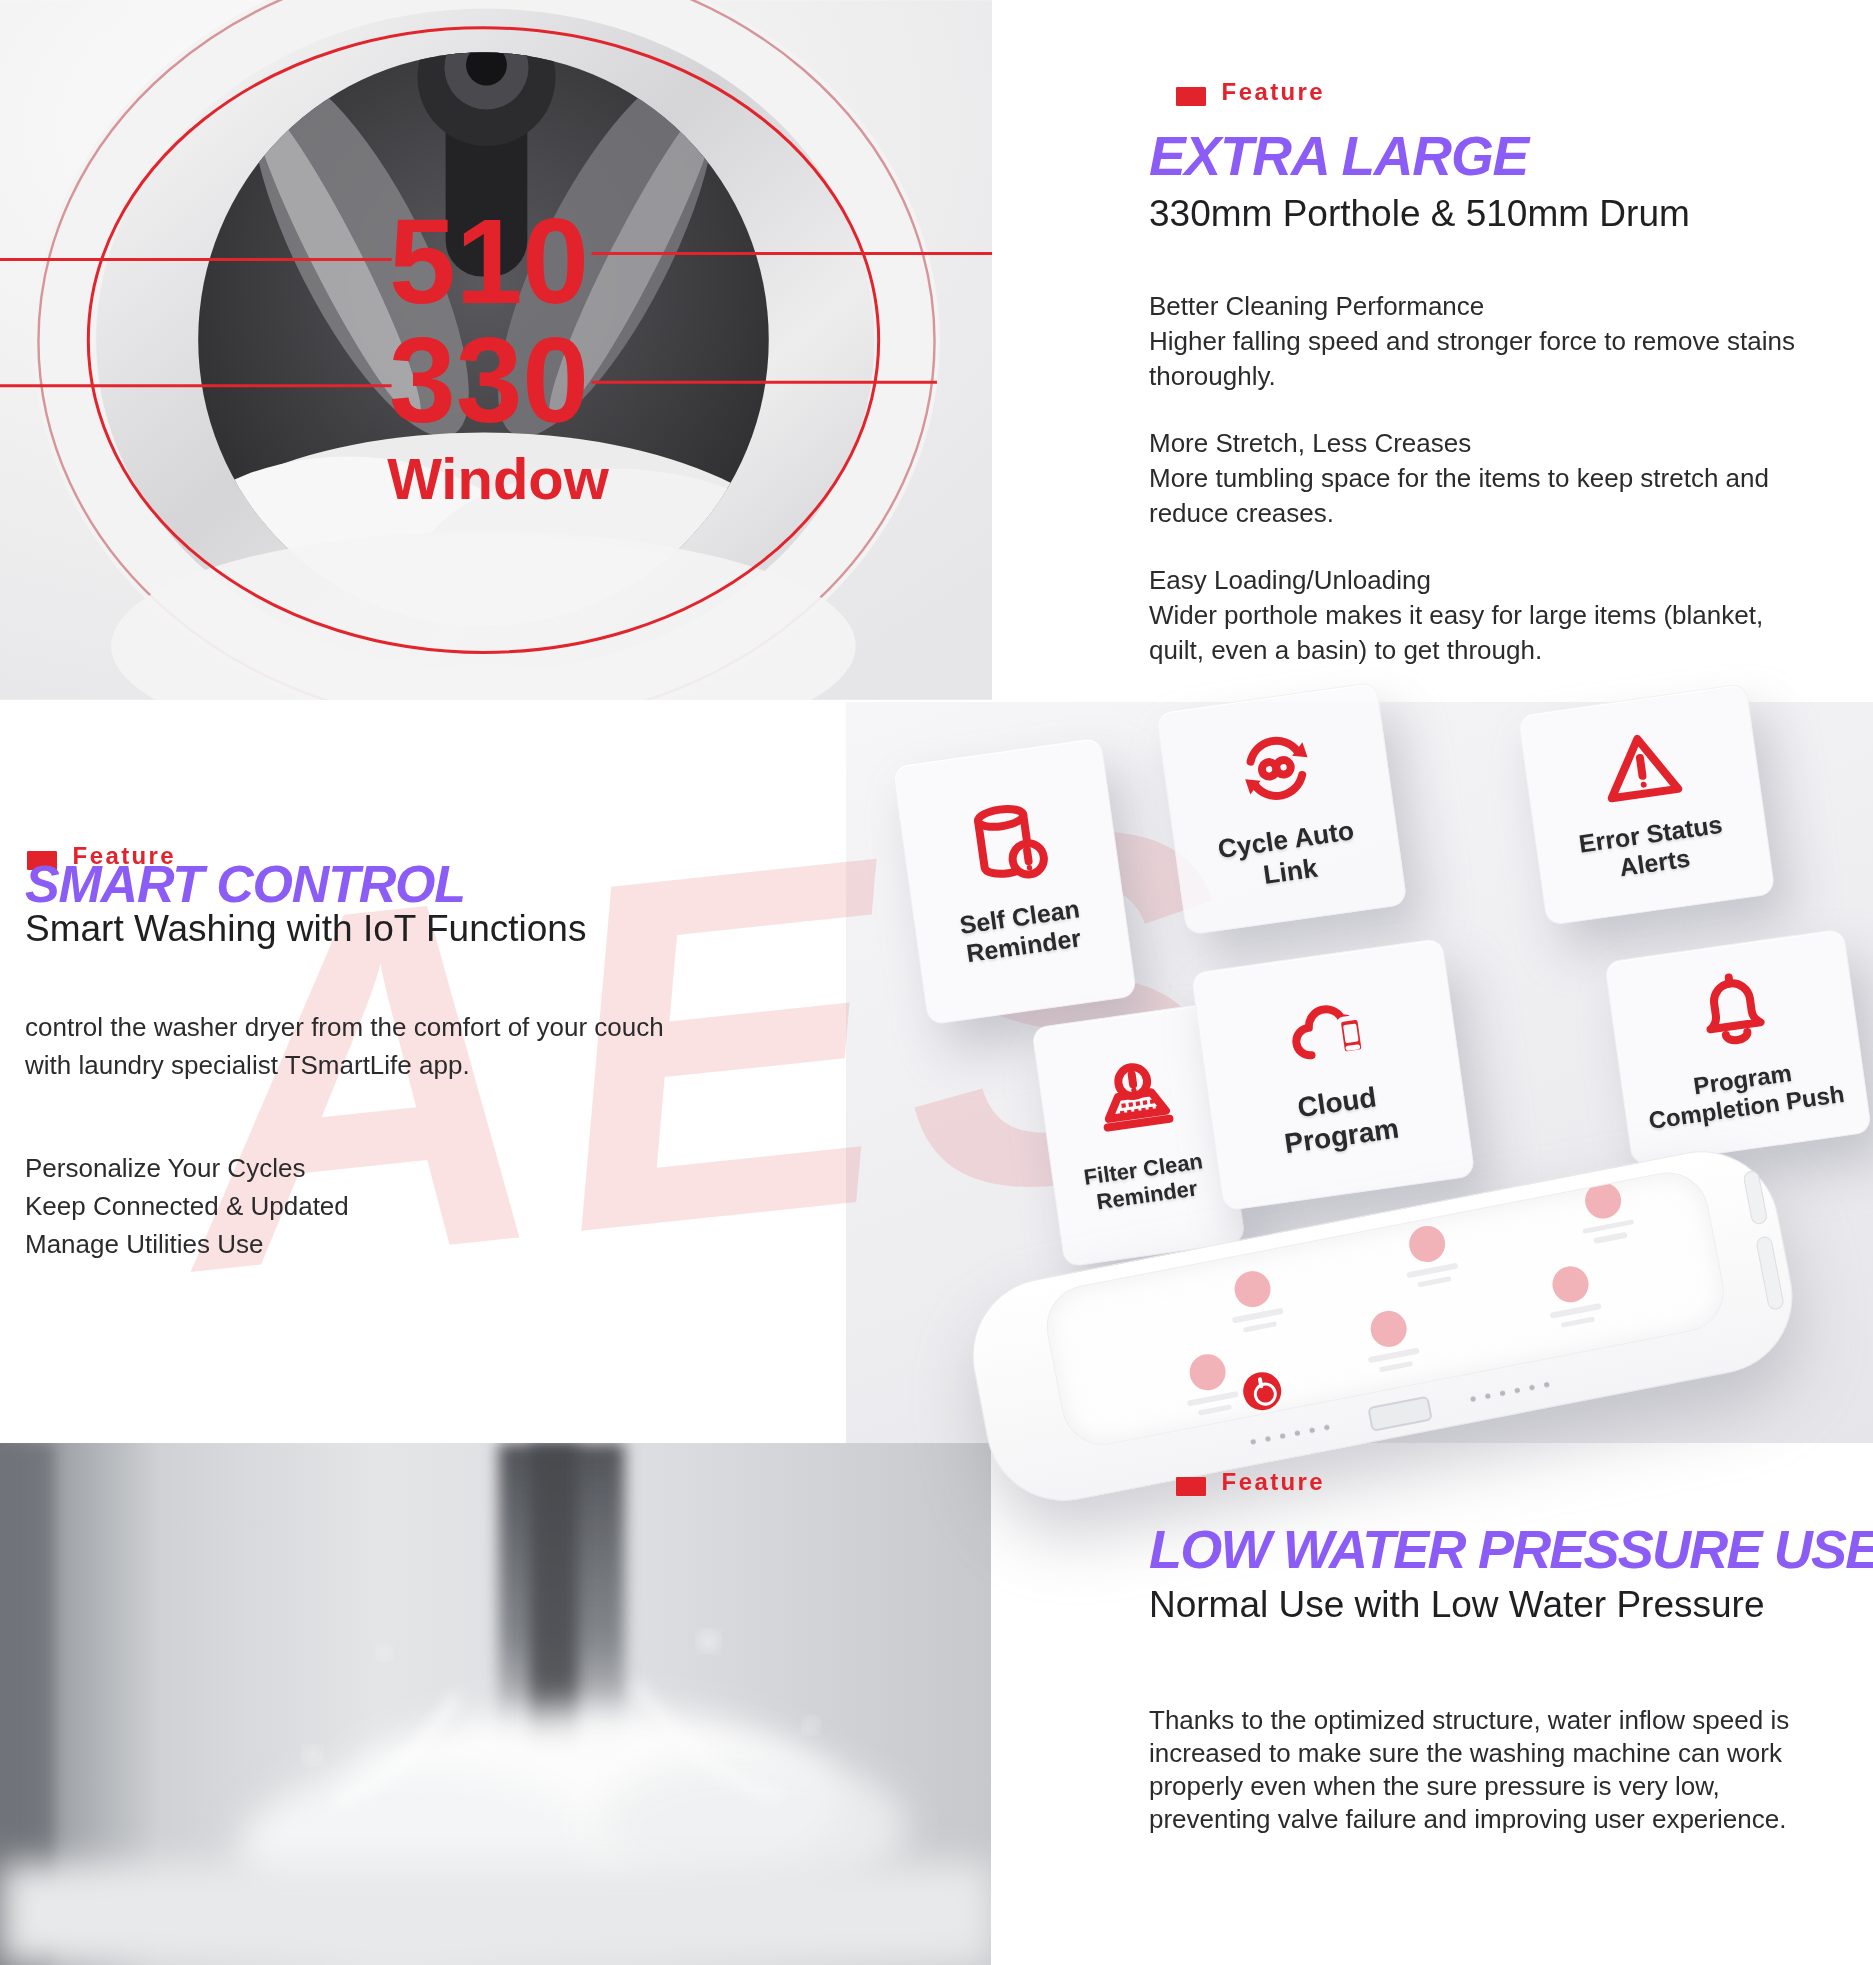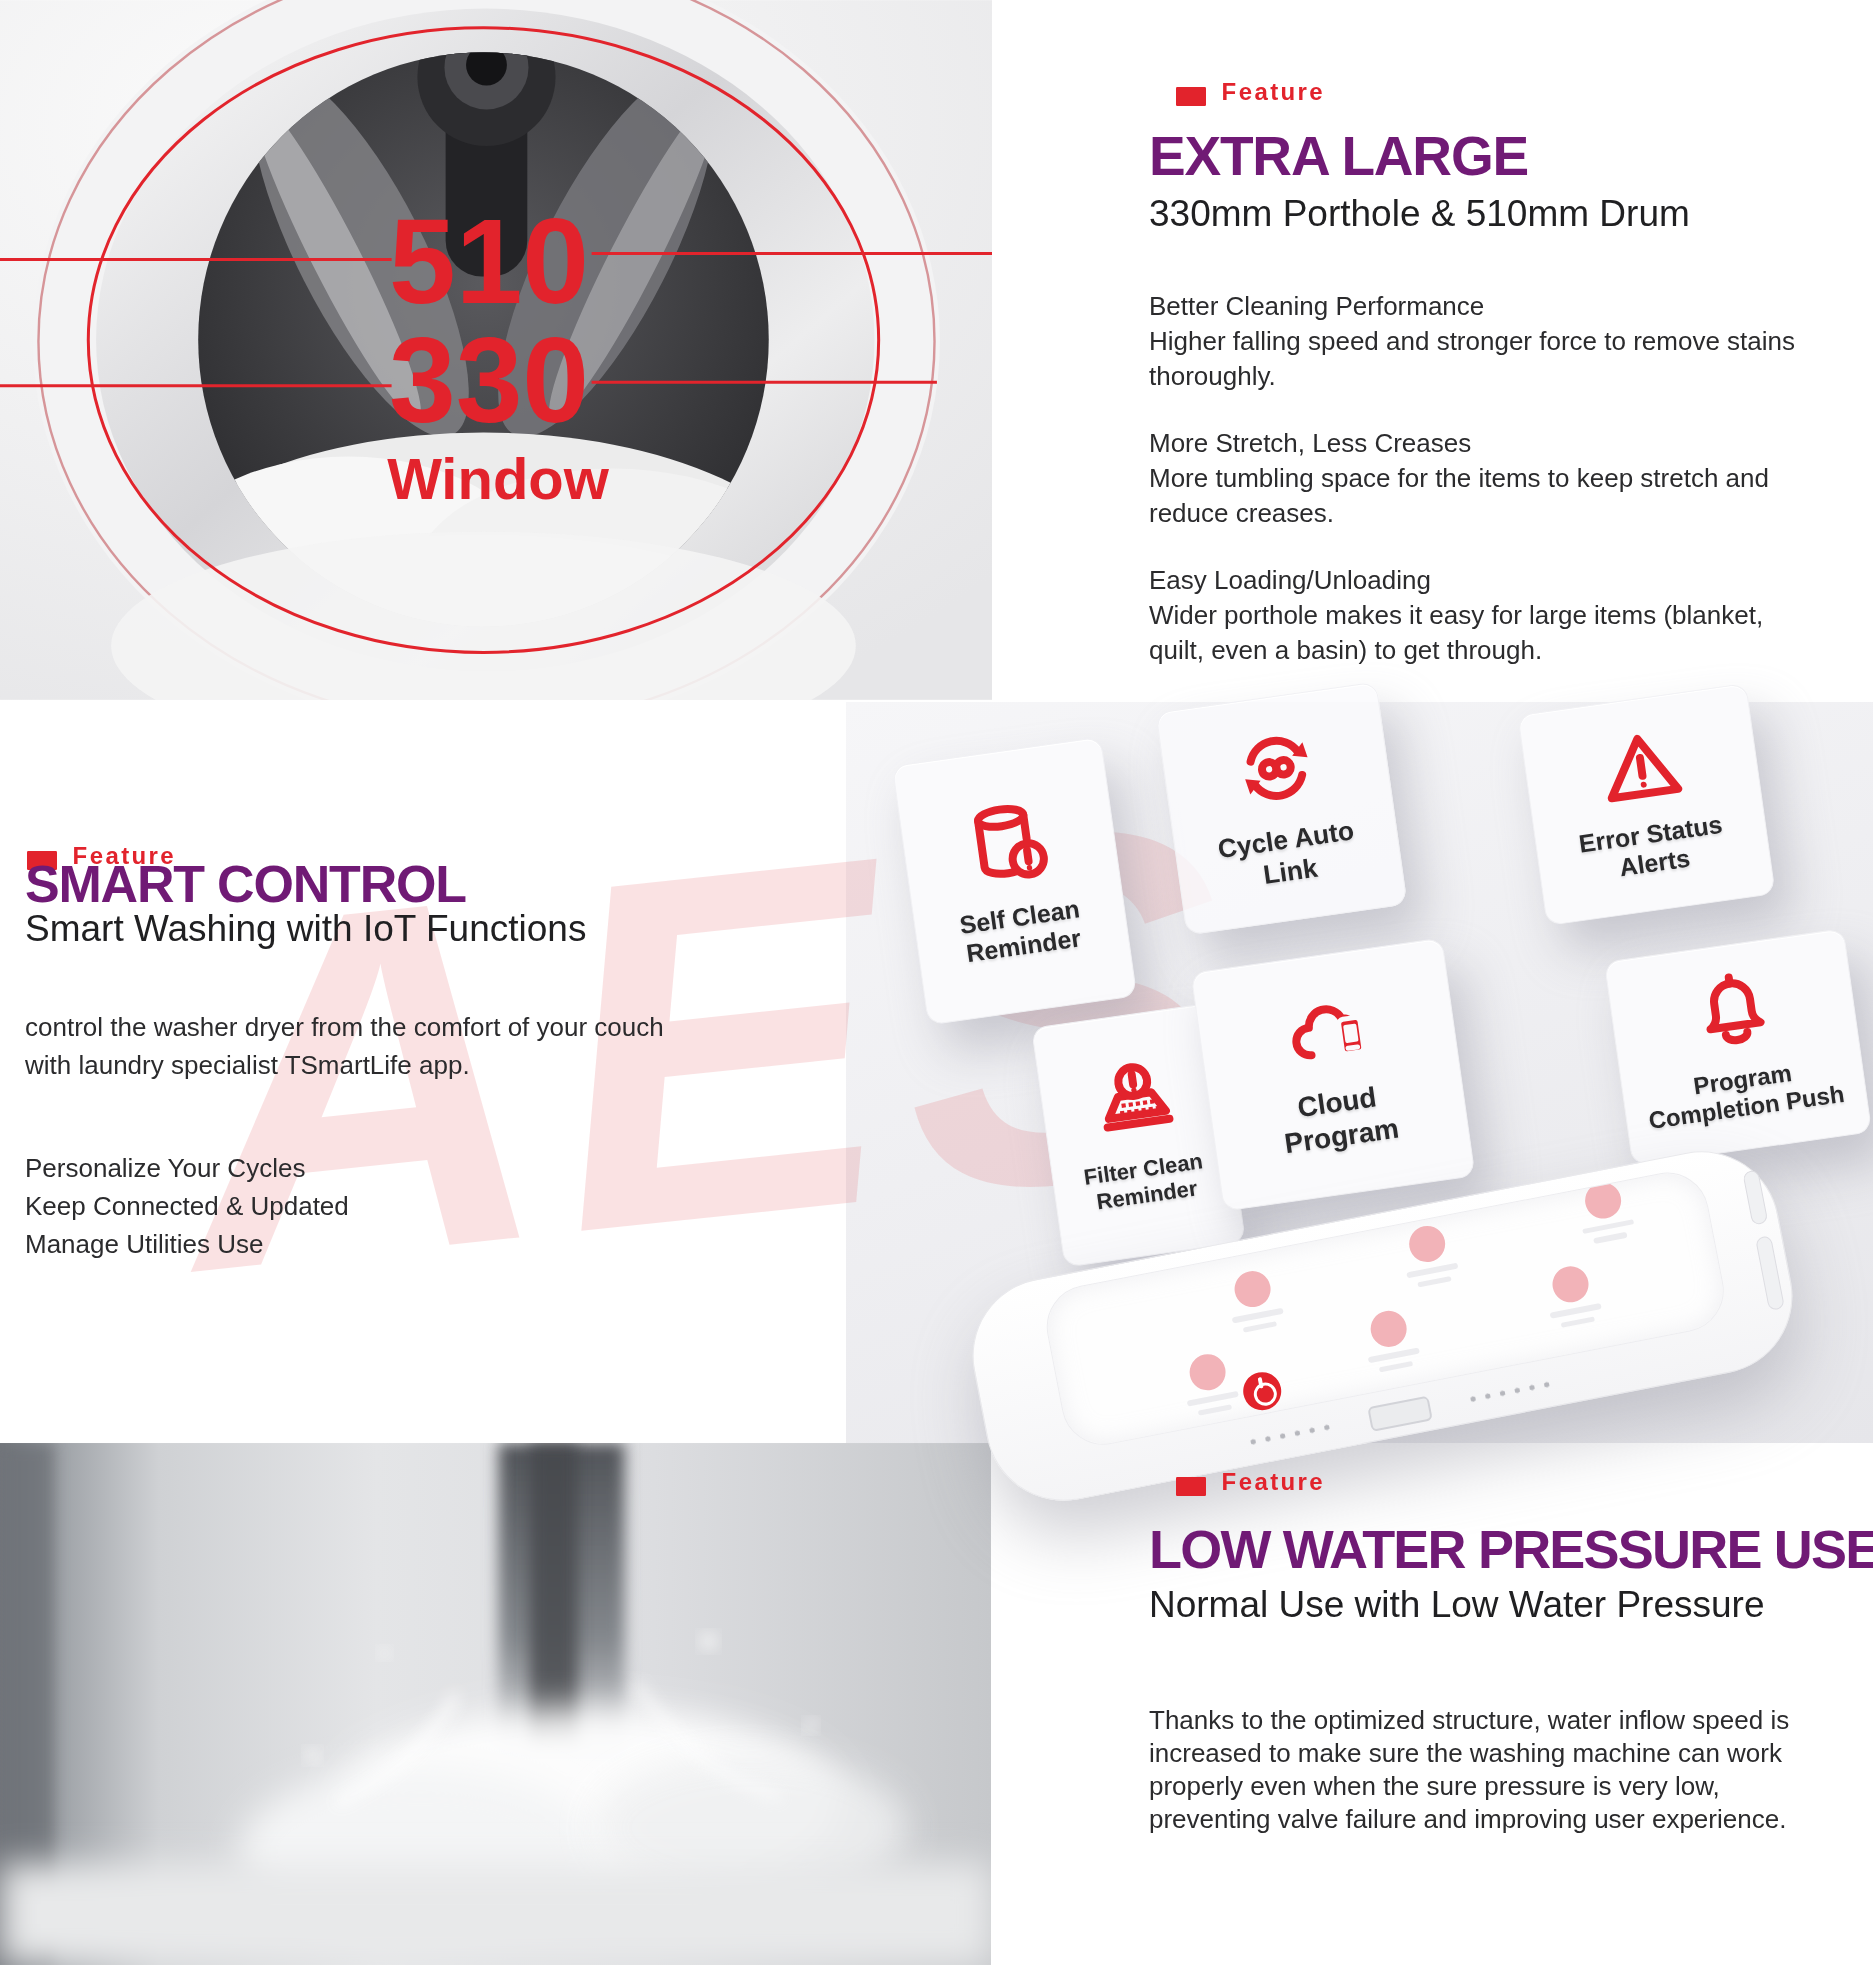--- a/index.html
+++ b/index.html
@@ -9,21 +9,21 @@
   }
   html,body{margin:0;padding:0;background:#ffffff;}
   #page{
     position:relative;width:1874px;height:1965px;overflow:hidden;
     background:#ffffff;font-family:"Liberation Sans", sans-serif;color:var(--ink);
   }
   
   .featrow{position:absolute;display:flex;align-items:flex-end;gap:15.6px;height:28px;z-index:3;}
   .featsq{width:30px;height:19px;background:var(--accent);border-radius:1.2px;flex:0 0 auto;}
   .feattx{font-size:24px;font-weight:bold;color:var(--accent);letter-spacing:2.4px;white-space:nowrap;}
-  .h1{position:absolute;font-weight:bold;color:#701a75;letter-spacing:-1.2px;white-space:nowrap;z-index:3;}
+  .h1{position:absolute;font-weight:bold;color:#8b5cf6;letter-spacing:-1.2px;white-space:nowrap;z-index:3;font-style:italic;}
   .h2{position:absolute;color:#202022;white-space:nowrap;z-index:3;}
   .body{position:absolute;font-size:26px;line-height:35px;color:var(--body);z-index:3;}
   .body .ln{white-space:nowrap;}
   .para{margin:0 0 32px 0;}
   .para:last-child{margin-bottom:6px;}
   
   .photo{position:absolute;overflow:hidden;z-index:1;}
   .dimtxt{position:absolute;color:var(--accent);font-weight:bold;text-align:center;z-index:3;white-space:nowrap;}
   .dimlbl{position:absolute;color:var(--accent);font-weight:bold;text-align:center;z-index:3;white-space:nowrap;}
   

